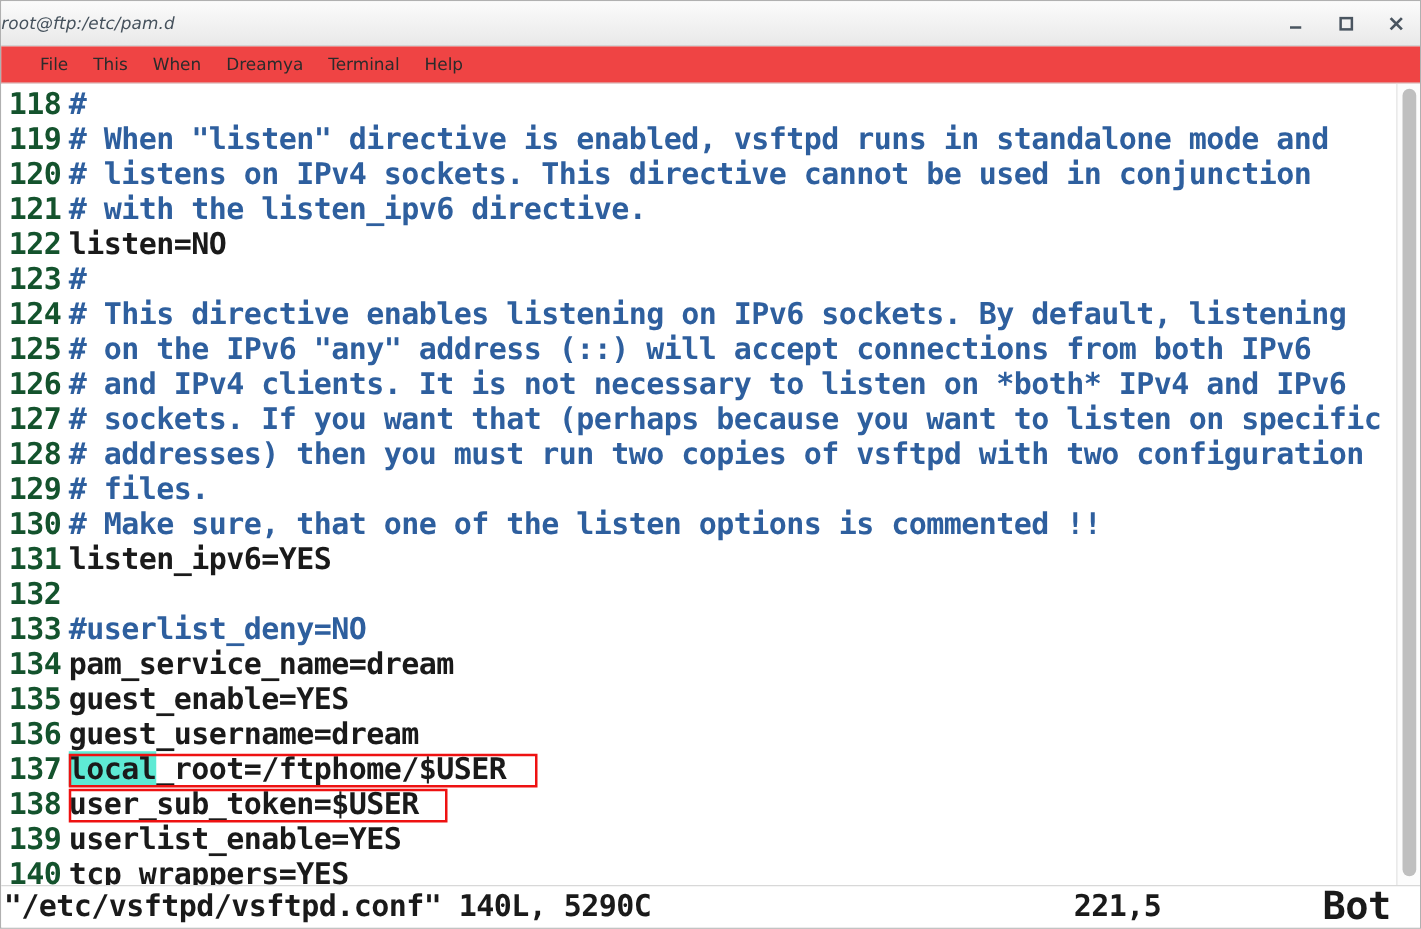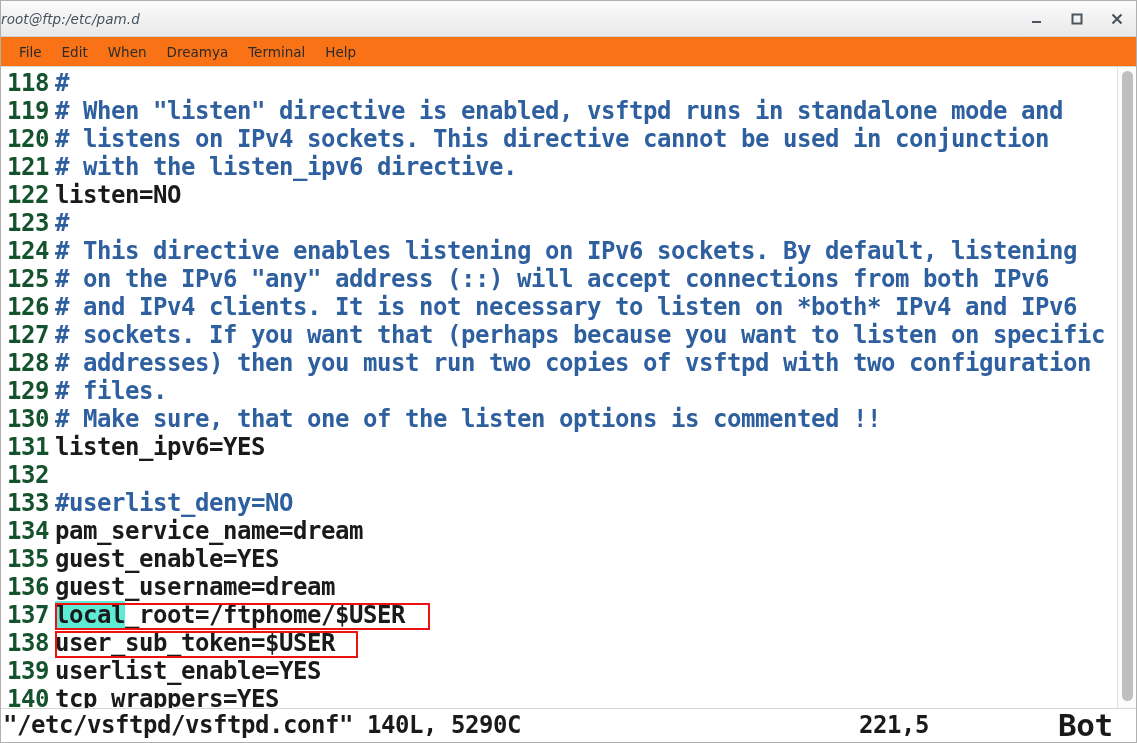--- a/index.html
+++ b/index.html
@@ -61,25 +61,25 @@
     justify-content: center;
     color: #4a5560;
     cursor: pointer;
   }
   .winbtn svg { display: block; }
 
   
   #menubar {
     height: 29px;
     flex: 0 0 29px;
-    background: #f97316;
+    background: #ef4444;
     border-bottom: 1px solid #d8d8d8;
     display: flex;
     align-items: center;
-    padding-left: 8px;
+    padding-left: 21px;
   }
   .menu-item {
     font-size: 13.5px;
     color: #2b2b2b;
     padding: 3px 10px;
     font-family: "DejaVu Sans", sans-serif;
     cursor: default;
     white-space: nowrap;
   }
 
@@ -245,21 +245,21 @@
       <div class="winbtn">
         <svg width="14" height="14" viewBox="0 0 14 14" aria-hidden="true">
           <path d="M2.5 2.5 L11.5 11.5 M11.5 2.5 L2.5 11.5" stroke="currentColor" stroke-width="2.2" fill="none"></path>
         </svg>
       </div>
     </div>
   </div>
 
   <div id="menubar">
     <div class="menu-item">File</div>
-    <div class="menu-item">Edit</div>
+    <div class="menu-item">This</div>
     <div class="menu-item">When</div>
     <div class="menu-item">Dreamya</div>
     <div class="menu-item">Terminal</div>
     <div class="menu-item">Help</div>
   </div>
 
   <div id="terminal">
     <div id="term-inner">
       <div id="code"><div class="row"><span class="lnum">118</span><span class="ltext c-comment">#</span></div><div class="row"><span class="lnum">119</span><span class="ltext c-comment"># When "listen" directive is enabled, vsftpd runs in standalone mode and</span></div><div class="row"><span class="lnum">120</span><span class="ltext c-comment"># listens on IPv4 sockets. This directive cannot be used in conjunction</span></div><div class="row"><span class="lnum">121</span><span class="ltext c-comment"># with the listen_ipv6 directive.</span></div><div class="row"><span class="lnum">122</span><span class="ltext c-code">listen=NO</span></div><div class="row"><span class="lnum">123</span><span class="ltext c-comment">#</span></div><div class="row"><span class="lnum">124</span><span class="ltext c-comment"># This directive enables listening on IPv6 sockets. By default, listening</span></div><div class="row"><span class="lnum">125</span><span class="ltext c-comment"># on the IPv6 "any" address (::) will accept connections from both IPv6</span></div><div class="row"><span class="lnum">126</span><span class="ltext c-comment"># and IPv4 clients. It is not necessary to listen on *both* IPv4 and IPv6</span></div><div class="row"><span class="lnum">127</span><span class="ltext c-comment"># sockets. If you want that (perhaps because you want to listen on specific</span></div><div class="row"><span class="lnum">128</span><span class="ltext c-comment"># addresses) then you must run two copies of vsftpd with two configuration</span></div><div class="row"><span class="lnum">129</span><span class="ltext c-comment"># files.</span></div><div class="row"><span class="lnum">130</span><span class="ltext c-comment"># Make sure, that one of the listen options is commented !!</span></div><div class="row"><span class="lnum">131</span><span class="ltext c-code">listen_ipv6=YES</span></div><div class="row"><span class="lnum">132</span><span class="ltext c-code"></span></div><div class="row"><span class="lnum">133</span><span class="ltext c-comment">#userlist_deny=NO</span></div><div class="row"><span class="lnum">134</span><span class="ltext c-code">pam_service_name=dream</span></div><div class="row"><span class="lnum">135</span><span class="ltext c-code">guest_enable=YES</span></div><div class="row"><span class="lnum">136</span><span class="ltext c-code">guest_username=dream</span></div><div class="row"><span class="lnum">137</span><span class="ltext c-code"><span class="hl">local</span>_root=/ftphome/$USER</span></div><div class="boxed" style="left: 54px; top: 534px; width: 375px; height: 27px;"></div><div class="row"><span class="lnum">138</span><span class="ltext c-code">user_sub_token=$USER</span></div><div class="boxed" style="left: 54px; top: 562px; width: 303px; height: 27px;"></div><div class="row"><span class="lnum">139</span><span class="ltext c-code">userlist_enable=YES</span></div><div class="row"><span class="lnum">140</span><span class="ltext c-code">tcp_wrappers=YES</span></div></div>
     </div>

